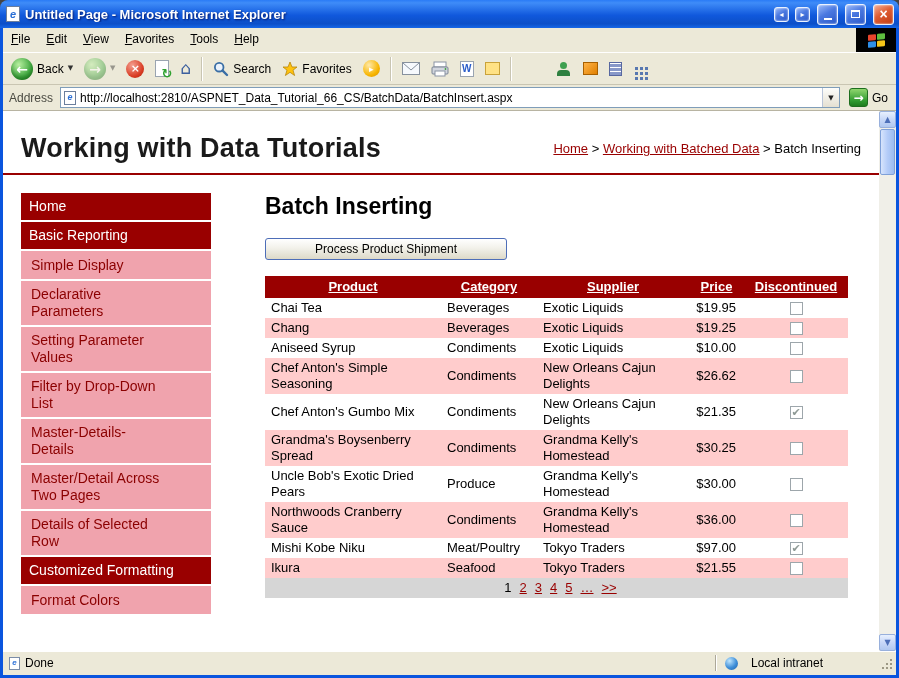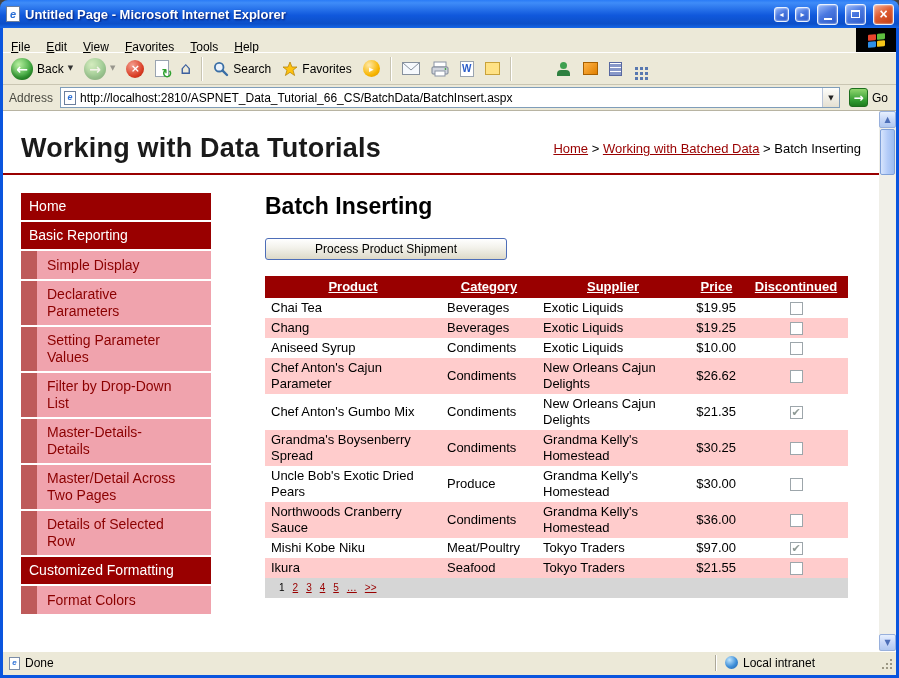--- a/index.html
+++ b/index.html
@@ -34,21 +34,21 @@
   .glyph-max{width:9px;height:8px;border:1px solid #fff;border-top:2px solid #fff}
 
   
   .frame{flex:1;display:flex;flex-direction:column;min-height:0;
     border-left:3px solid #0A55DE;border-right:3px solid #0A55DE;border-bottom:3px solid #0A55DE}
 
   
   .menubar{height:25px;flex:none;background:var(--chrome);display:flex;align-items:stretch;
     border-bottom:1px solid #fff}
   .menu-items{display:flex;align-items:stretch}
-  .menu-item{padding:12px 8px 0;font-size:12px;color:#000}
+  .menu-item{padding:4px 8px 0;font-size:12px;color:#000}
   .brand{width:40px;background:#000;display:flex;align-items:center;justify-content:center;margin-left:auto}
   .winflag{display:grid;grid-template-columns:8px 8px;grid-template-rows:6px 6px;gap:1px;transform:skewY(-6deg)}
   .winflag i{display:block;border-radius:1px}
   .wf-r{background:#E8452C}.wf-g{background:#5FBE3F}.wf-b{background:#2E8FE8}.wf-y{background:#F5C518}
 
   
   .toolbar{height:32px;flex:none;background:var(--chrome);display:flex;align-items:center;gap:3px;
     padding:0 4px;border-bottom:1px solid #C9C5B2}
   .tbtn{display:flex;align-items:center;gap:4px;padding:2px 4px;font-size:12px;color:#000;border-radius:2px}
   .tsep{width:2px;height:24px;border-left:1px solid #C9C5B2;border-right:1px solid #fff;margin:0 3px;flex:none}
@@ -105,21 +105,21 @@
   .crumb-sep{color:#000}
   .crumb-current{color:#000}
 
   .page-body{display:flex;padding:18px 0 0 18px}
 
   
   .sidebar{width:190px;flex:none}
   .nav-section{background:var(--maroon);color:#fff;padding:5px 8px;font-size:14px;margin-bottom:2px;cursor:pointer}
   .nav-section .nav-label{display:inline-block;max-width:150px;line-height:17px}
   .nav-child{background:var(--sidebar-strip);margin-bottom:2px;display:flex;cursor:pointer}
-  .nav-child-inner{margin-left:16px;flex:1;background:var(--sidebar-child);padding:5px 8px 5px 10px}
+  .nav-child-inner{flex:1;background:var(--sidebar-child);padding:5px 8px 5px 10px}
   .nav-child .nav-label{display:inline-block;max-width:132px;line-height:17px;font-size:14px;color:#8B0000}
 
   
   .main{width:583px;flex:none;margin-left:54px}
   .main-title{font-size:23px;font-weight:bold;color:#000;margin:0 0 18px}
   .process-btn{display:block;width:242px;height:22px;margin:0 0 16px;font-size:12px;color:#000;
     font-family:"Liberation Sans",sans-serif;border:1px solid #4E6EB8;border-radius:3px;cursor:pointer;
     background:linear-gradient(180deg,#FFFFFF,#F2F1EA 45%,#DDD9C8)}
 
   
@@ -128,39 +128,39 @@
   .th-link{text-decoration:underline;cursor:pointer}
   .grid td{padding:2px 6px;color:#000;line-height:16px;vertical-align:middle;overflow:hidden}
   .grid tr.alt{background:var(--pink-row)}
   td.product{padding-right:26px}
   td.price{text-align:right;padding-right:8px}
   td.center{text-align:center}
   .checkbox{display:inline-block;width:13px;height:13px;background:#fff;border:1px solid #9DA6AB;
     position:relative;vertical-align:middle}
   .checkbox.checked::after{content:"\2714";position:absolute;left:1px;top:-2px;color:#8F9A96;
     font-size:11px;font-weight:bold;font-family:"DejaVu Sans",sans-serif}
-  .pager-cell{background:var(--pager-bg);text-align:left;padding:4px 8px;font-size:10px}
+  .pager-cell{background:var(--pager-bg);text-align:center;padding:4px 8px;font-size:13px}
   .page-link{color:var(--maroon);text-decoration:underline;margin-left:8px;cursor:pointer}
   .page-current{color:#000;margin-left:8px}
 
   
   .scrollbar{width:17px;flex:none;display:flex;flex-direction:column;background:#F0EFE8}
   .sb-btn{height:17px;flex:none;display:flex;align-items:center;justify-content:center;font-size:8px;
     color:#4D6FB8;border:1px solid #98B0DC;border-radius:2px;
     background:linear-gradient(180deg,#E8F0FE,#C8D8F8 50%,#B0C8F0)}
   .sb-track{flex:1;position:relative}
   .sb-thumb{position:absolute;top:1px;left:1px;width:15px;height:46px;border:1px solid #7FA0D8;border-radius:2px;
     background:linear-gradient(90deg,#D7E4FC,#B4CCF8 50%,#9CBCF0)}
 
   
   .statusbar{height:24px;flex:none;background:var(--chrome);display:flex;align-items:center;font-size:12px;
     color:#000;box-shadow:inset 0 1px 0 #fff;padding:0 2px}
   .status-left{flex:1;display:flex;align-items:center;gap:5px;padding-left:4px;overflow:hidden}
   .status-sep{width:1px;height:16px;background:#ACA899;box-shadow:1px 0 0 #fff;margin:0 3px}
-  .status-right{width:160px;display:flex;gap:5px;padding-left:6px}
+  .status-right{width:160px;display:flex;align-items:center;gap:13px;padding-left:6px}
   .globe{width:13px;height:13px;border-radius:50%;flex:none;
     background:radial-gradient(circle at 35% 30%,#BFE6FF,#3E8ED8 55%,#1F5FA8)}
   .grip{width:15px;height:15px;position:relative;flex:none}
   .grip::before{content:"";position:absolute;right:2px;bottom:2px;width:2px;height:2px;background:#9C9884;
     box-shadow:-4px 0 #9C9884,0 -4px #9C9884,-8px 0 #9C9884,-4px -4px #9C9884,0 -8px #9C9884}
   .mini-page{width:11px;height:13px;background:#fff;border:1px solid #7A8CA8;flex:none;display:flex;
     align-items:center;justify-content:center}
   .mini-page span{color:#2A6FD6;font-weight:bold;font-style:italic;font-size:8px;line-height:1}
   .person{width:16px;height:14px;position:relative;flex:none}
   .person::before{content:"";position:absolute;left:4px;top:0;width:7px;height:7px;border-radius:50%;background:#3FA050}
@@ -377,21 +377,21 @@
                     <td class="center"><span class="checkbox"></span></td>
                   </tr>
                   <tr>
                     <td class="product">Aniseed Syrup</td>
                     <td class="category">Condiments</td>
                     <td class="supplier">Exotic Liquids</td>
                     <td class="price">$10.00</td>
                     <td class="center"><span class="checkbox"></span></td>
                   </tr>
                   <tr class="alt">
-                    <td class="product">Chef Anton's Cajun Parameter</td>
+                    <td class="product">Chef Anton's Simple Seasoning</td>
                     <td class="category">Condiments</td>
                     <td class="supplier">New Orleans Cajun Delights</td>
                     <td class="price">$26.62</td>
                     <td class="center"><span class="checkbox"></span></td>
                   </tr>
                   <tr>
                     <td class="product">Chef Anton's Gumbo Mix</td>
                     <td class="category">Condiments</td>
                     <td class="supplier">New Orleans Cajun Delights</td>
                     <td class="price">$21.35</td>

